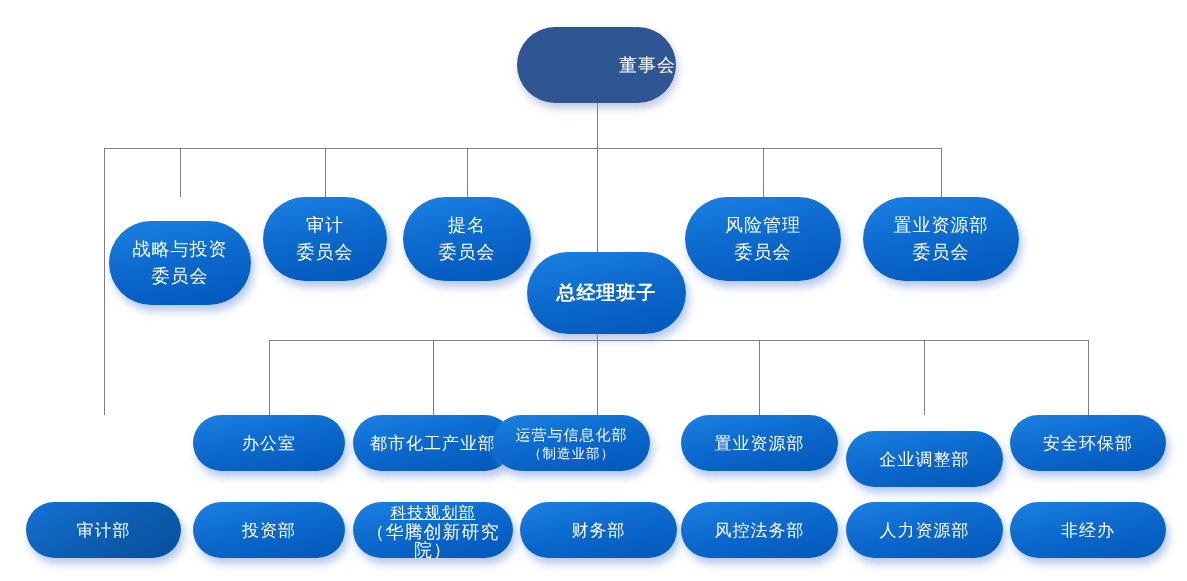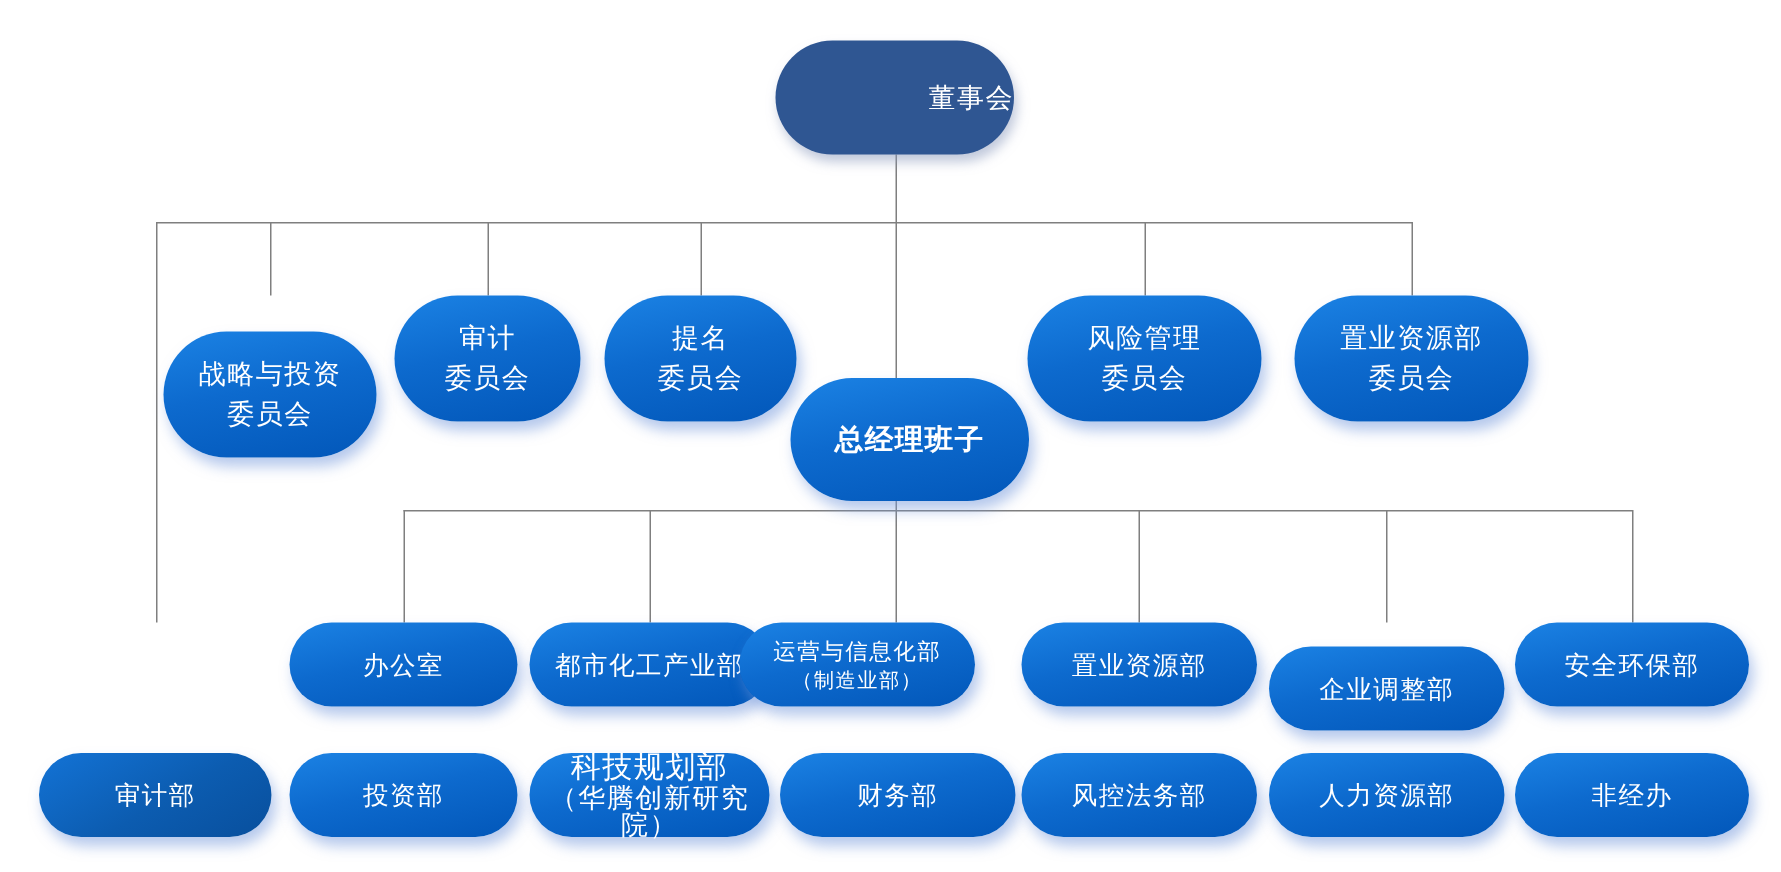--- a/index.html
+++ b/index.html
@@ -110,21 +110,21 @@
     <span class="lbl">安全环保部</span>
   </div>
 
   <div class="node blue dept audit-dark" style="left:26px;top:502px;width:155px;height:56px;">
     <span class="lbl">审计部</span>
   </div>
   <div class="node blue dept" style="left:193px;top:502px;width:152px;height:56px;">
     <span class="lbl">投资部</span>
   </div>
   <div class="node blue dept" style="left:353px;top:502px;width:160px;height:56px;">
-    <span class="lbl" style="font-size:20px;">科技规划部</span>
+    <span class="lbl" style="font-size:16px;text-decoration:underline;">科技规划部</span>
     <span class="lbl sub" style="font-size:18px;">（华腾创新研究院）</span>
   </div>
   <div class="node blue dept" style="left:520px;top:502px;width:157px;height:56px;">
     <span class="lbl">财务部</span>
   </div>
   <div class="node blue dept" style="left:681px;top:502px;width:157px;height:56px;">
     <span class="lbl">风控法务部</span>
   </div>
   <div class="node blue dept" style="left:846px;top:502px;width:157px;height:56px;">
     <span class="lbl">人力资源部</span>

